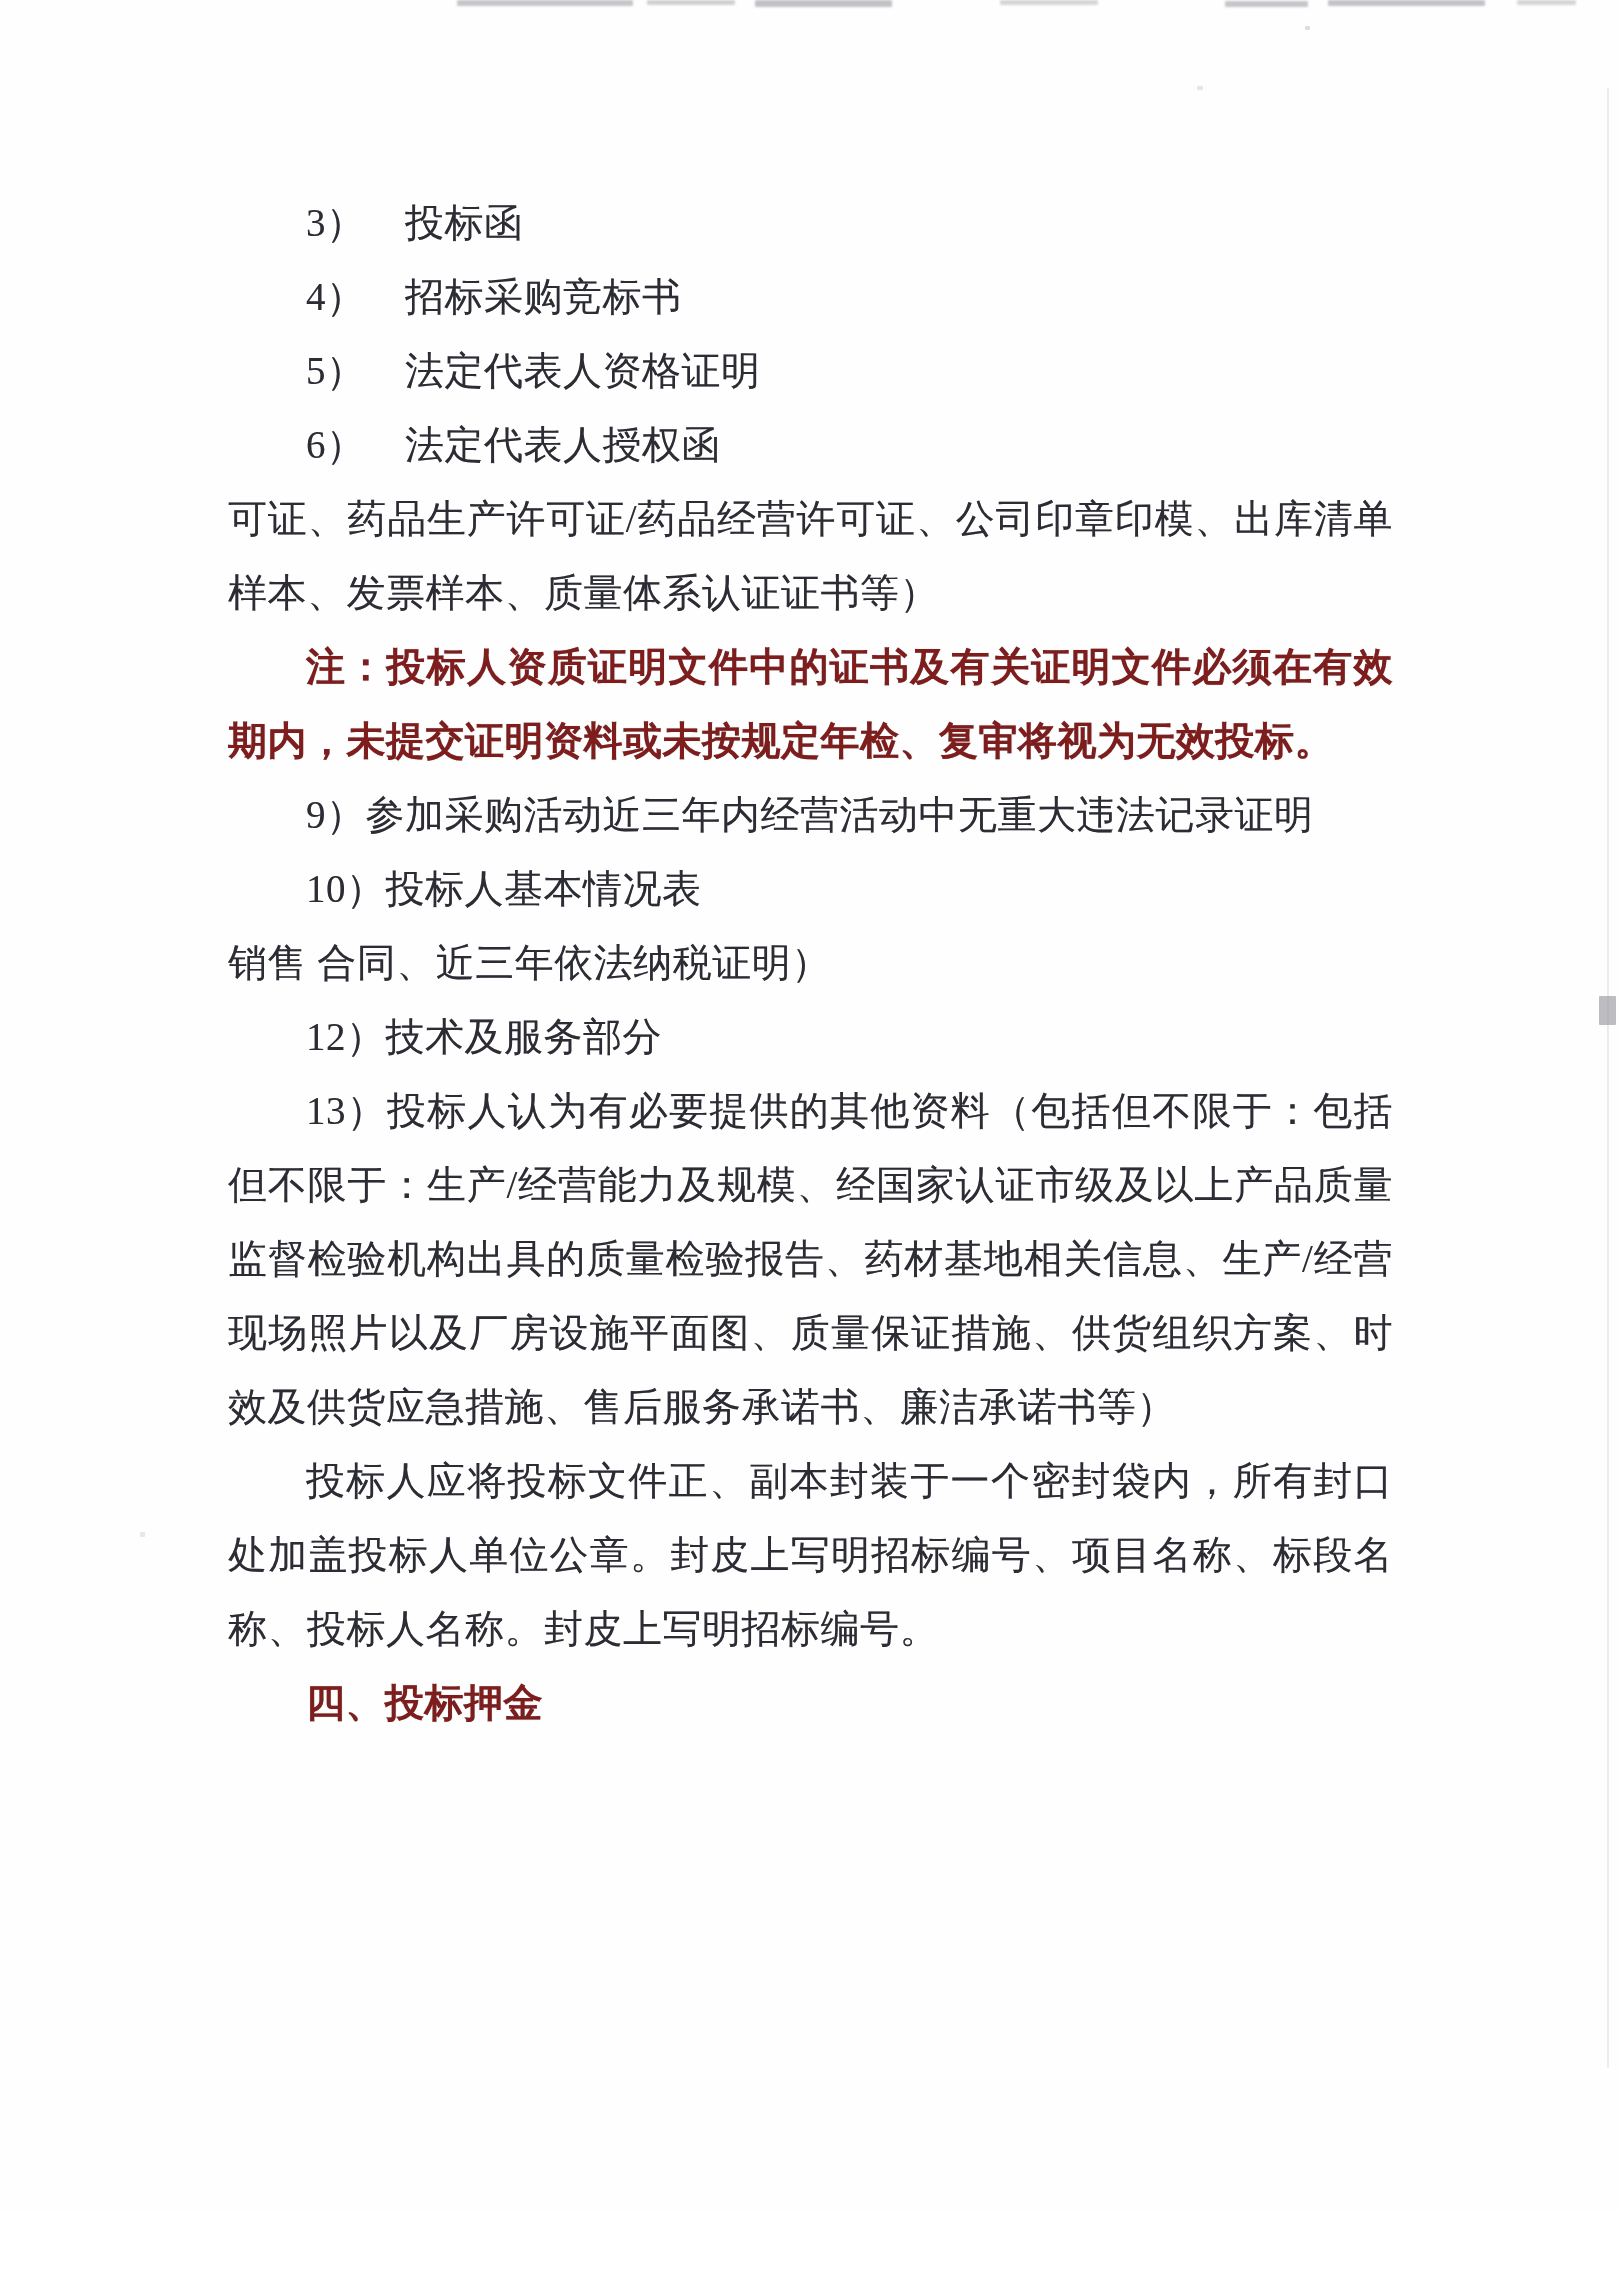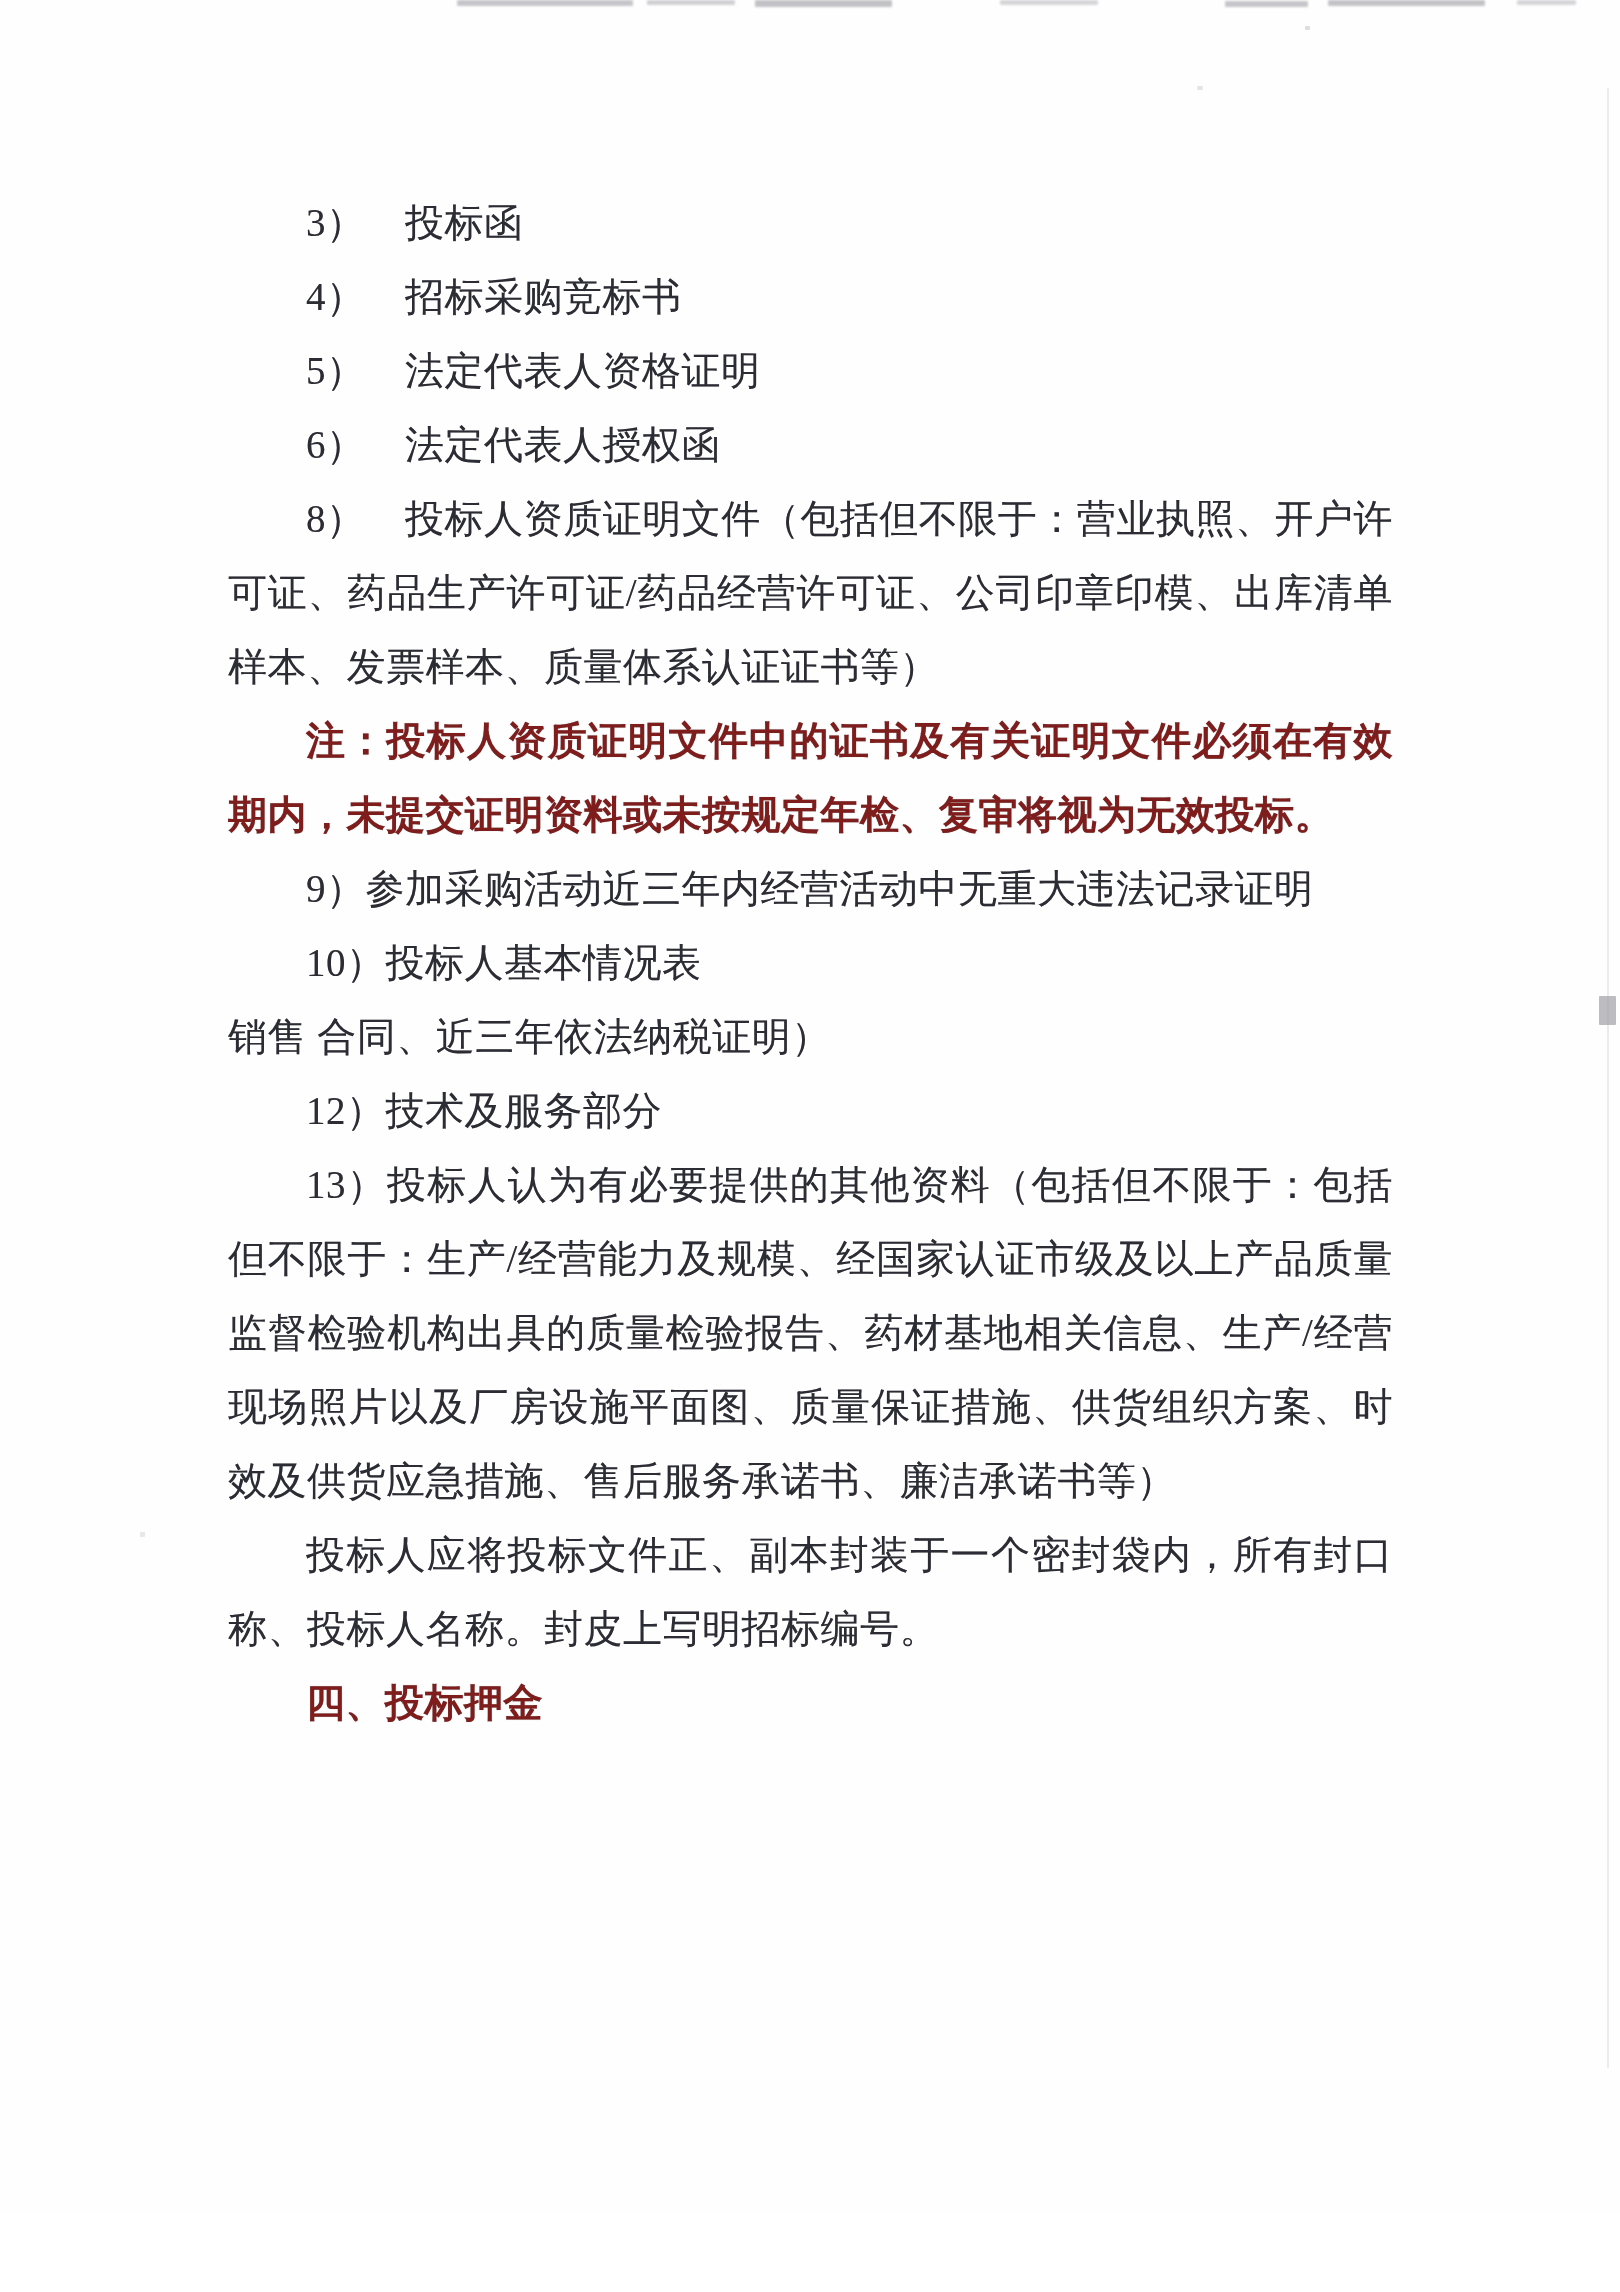--- a/index.html
+++ b/index.html
@@ -33,35 +33,35 @@
 </style>
 </head>
 <body>
 
 <div class="page">
   <div class="doc">
       <div class="line indent">3）　投标函</div>
       <div class="line indent">4）　招标采购竞标书</div>
       <div class="line indent">5）　法定代表人资格证明</div>
       <div class="line indent">6）　法定代表人授权函</div>
-      <div class="line indent justify">8）　投标人资质证明文件（包括但不限于：营业执照、开户许</div>
       <div class="line justify">可证、药品生产许可证/药品经营许可证、公司印章印模、出库清单</div>
       <div class="line">样本、发票样本、质量体系认证证书等）</div>
       <div class="line bold indent justify">注：投标人资质证明文件中的证书及有关证明文件必须在有效</div>
       <div class="line bold">期内，未提交证明资料或未按规定年检、复审将视为无效投标。</div>
       <div class="line indent">9）参加采购活动近三年内经营活动中无重大违法记录证明</div>
       <div class="line indent">10）投标人基本情况表</div>
       <div class="line">销售 合同、近三年依法纳税证明）</div>
       <div class="line indent">12）技术及服务部分</div>
       <div class="line indent justify">13）投标人认为有必要提供的其他资料（包括但不限于：包括</div>
       <div class="line justify">但不限于：生产/经营能力及规模、经国家认证市级及以上产品质量</div>
       <div class="line justify">监督检验机构出具的质量检验报告、药材基地相关信息、生产/经营</div>
       <div class="line justify">现场照片以及厂房设施平面图、质量保证措施、供货组织方案、时</div>
       <div class="line">效及供货应急措施、售后服务承诺书、廉洁承诺书等）</div>
       <div class="line indent justify">投标人应将投标文件正、副本封装于一个密封袋内，所有封口</div>
+      <div class="line justify">处加盖投标人单位公章。封皮上写明招标编号、项目名称、标段名</div>
       <div class="line">称、投标人名称。封皮上写明招标编号。</div>
       <div class="line bold indent">四、投标押金</div>
     </div>
   <div>
       <div class="artifact" style="left: 457px; top: 0px; width: 176px; height: 5.9px; background: rgb(143, 143, 151); opacity: 0.5; filter: blur(1px);"></div>
       <div class="artifact" style="left: 647px; top: 0px; width: 88px; height: 4.9px; background: rgb(154, 154, 161); opacity: 0.45; filter: blur(1px);"></div>
       <div class="artifact" style="left: 755px; top: 0px; width: 137px; height: 6.9px; background: rgb(135, 135, 143); opacity: 0.5; filter: blur(1px);"></div>
       <div class="artifact" style="left: 1000px; top: 0px; width: 98px; height: 4.9px; background: rgb(154, 154, 161); opacity: 0.4; filter: blur(1px);"></div>
       <div class="artifact" style="left: 1225px; top: 1px; width: 83px; height: 5.9px; background: rgb(143, 143, 151); opacity: 0.5; filter: blur(1px);"></div>
       <div class="artifact" style="left: 1328px; top: 0px; width: 157px; height: 5.9px; background: rgb(138, 138, 146); opacity: 0.5; filter: blur(1px);"></div>

